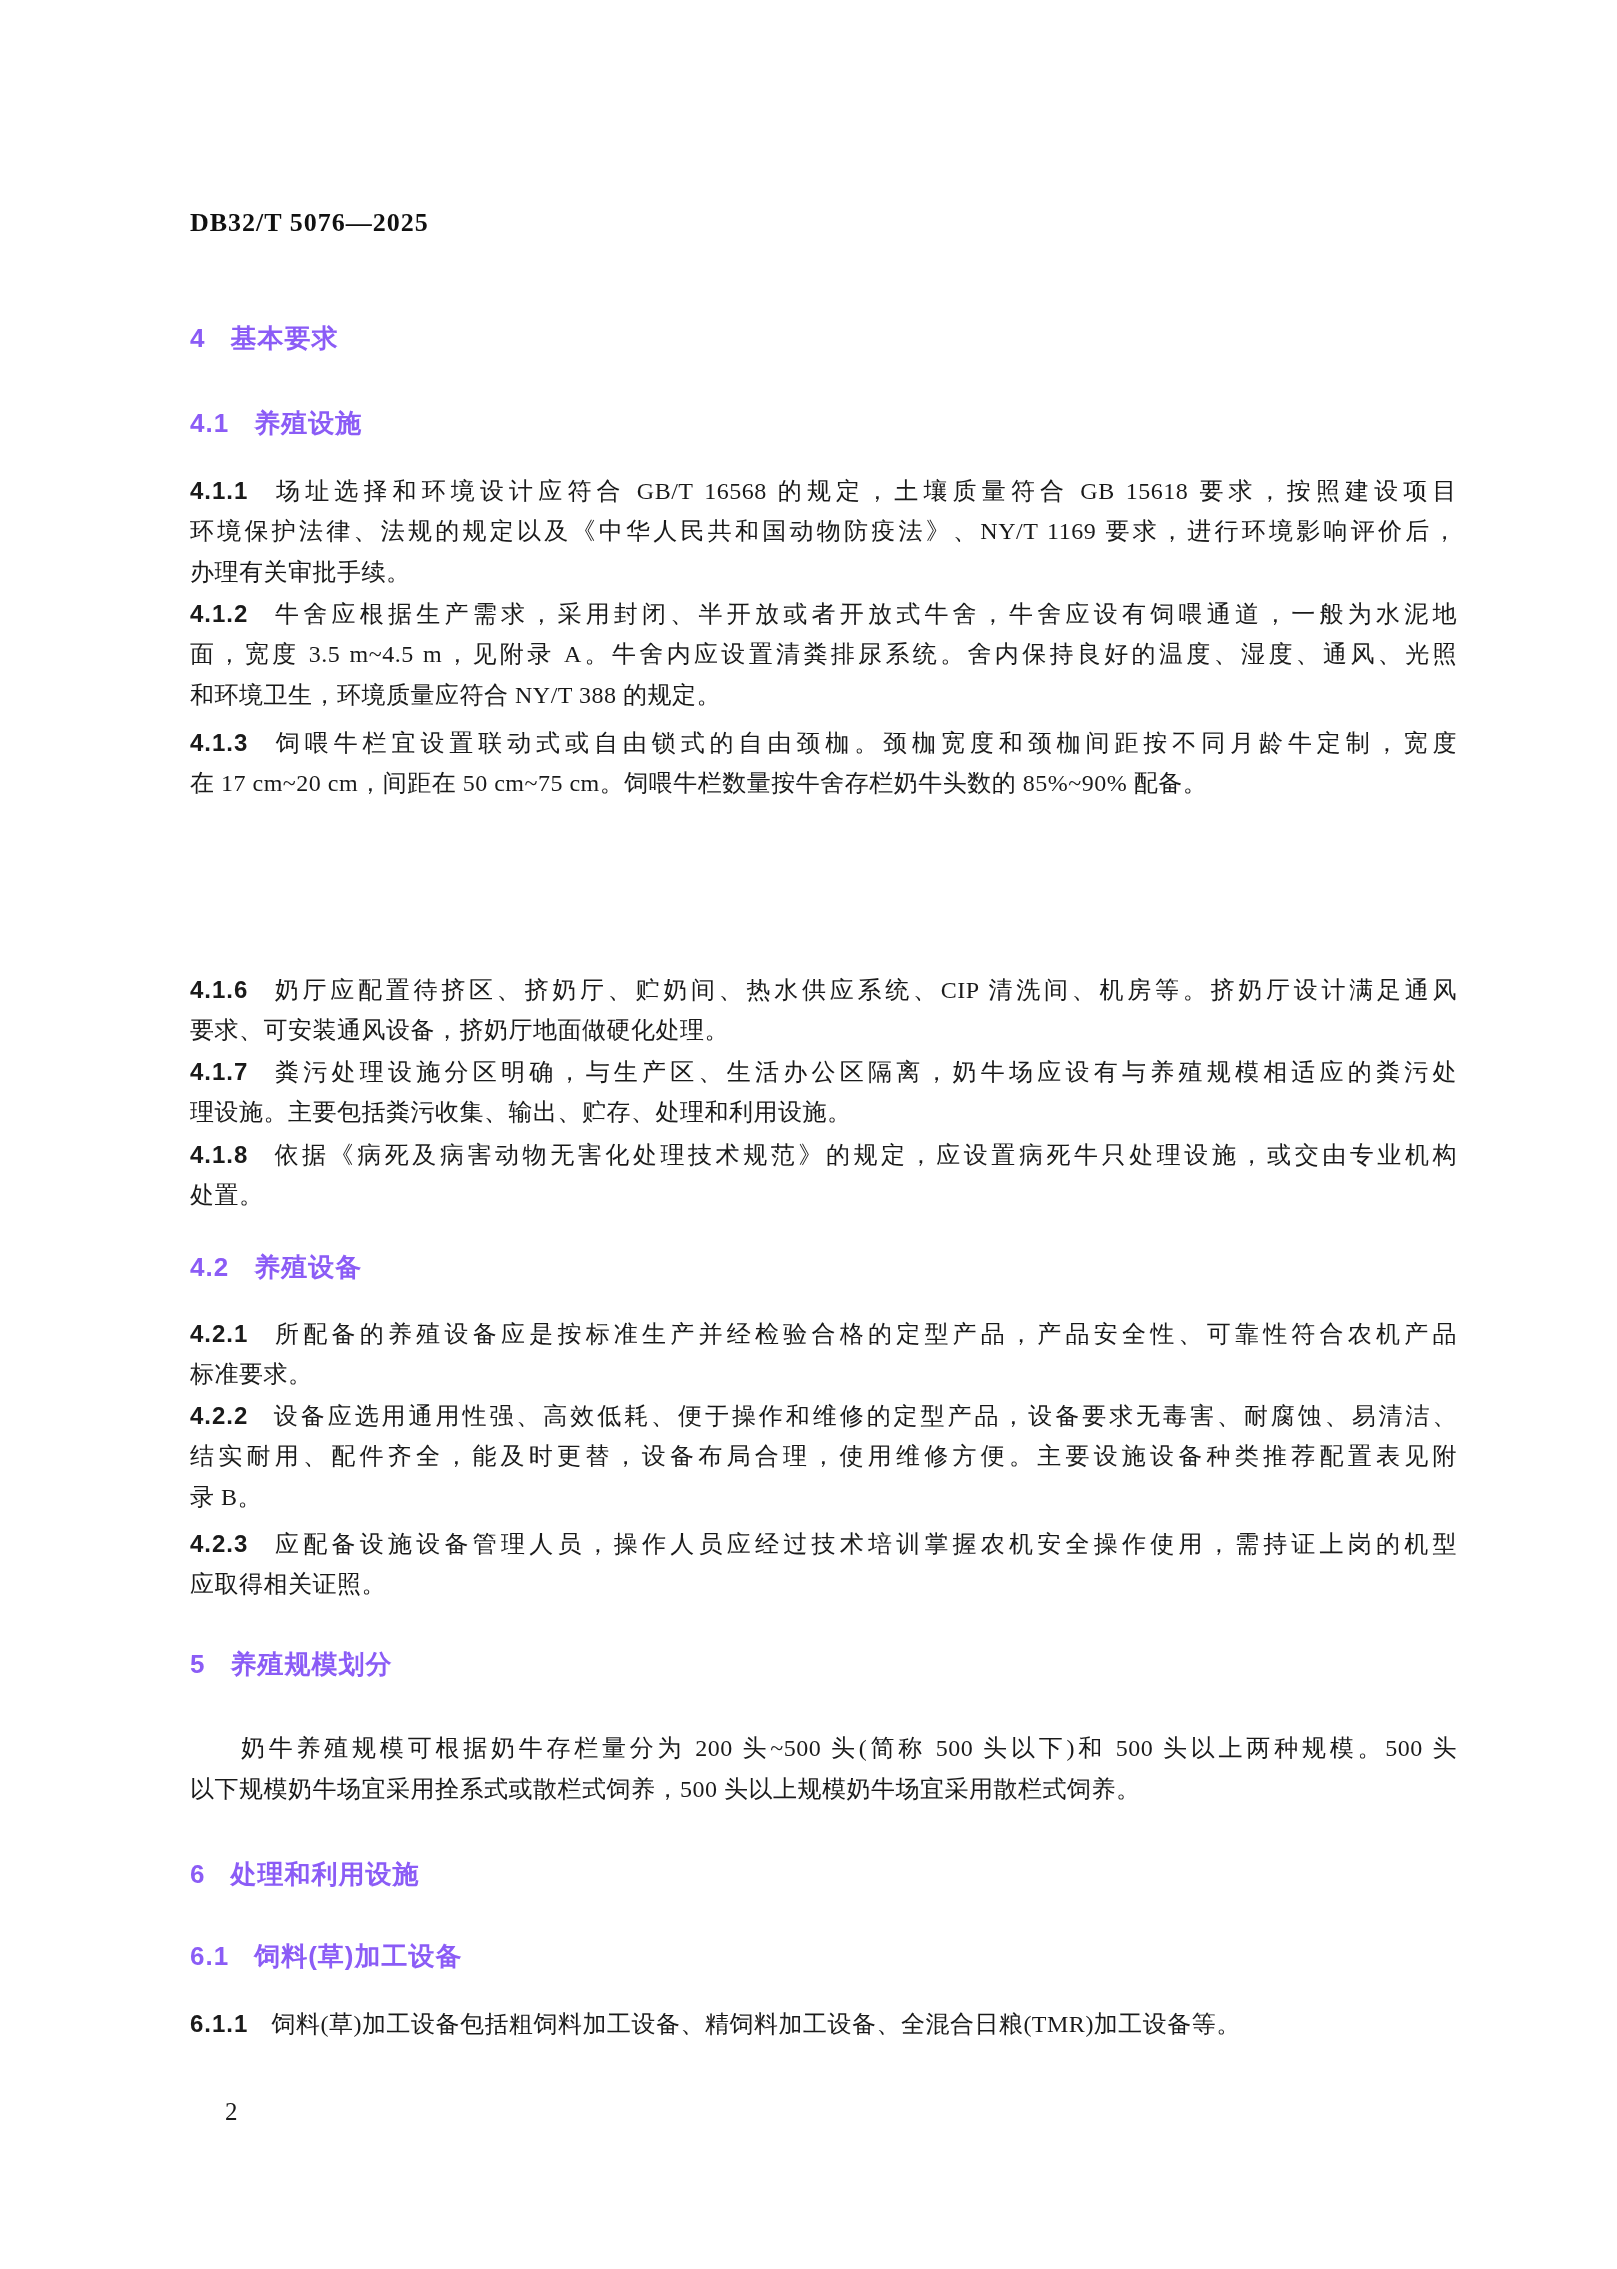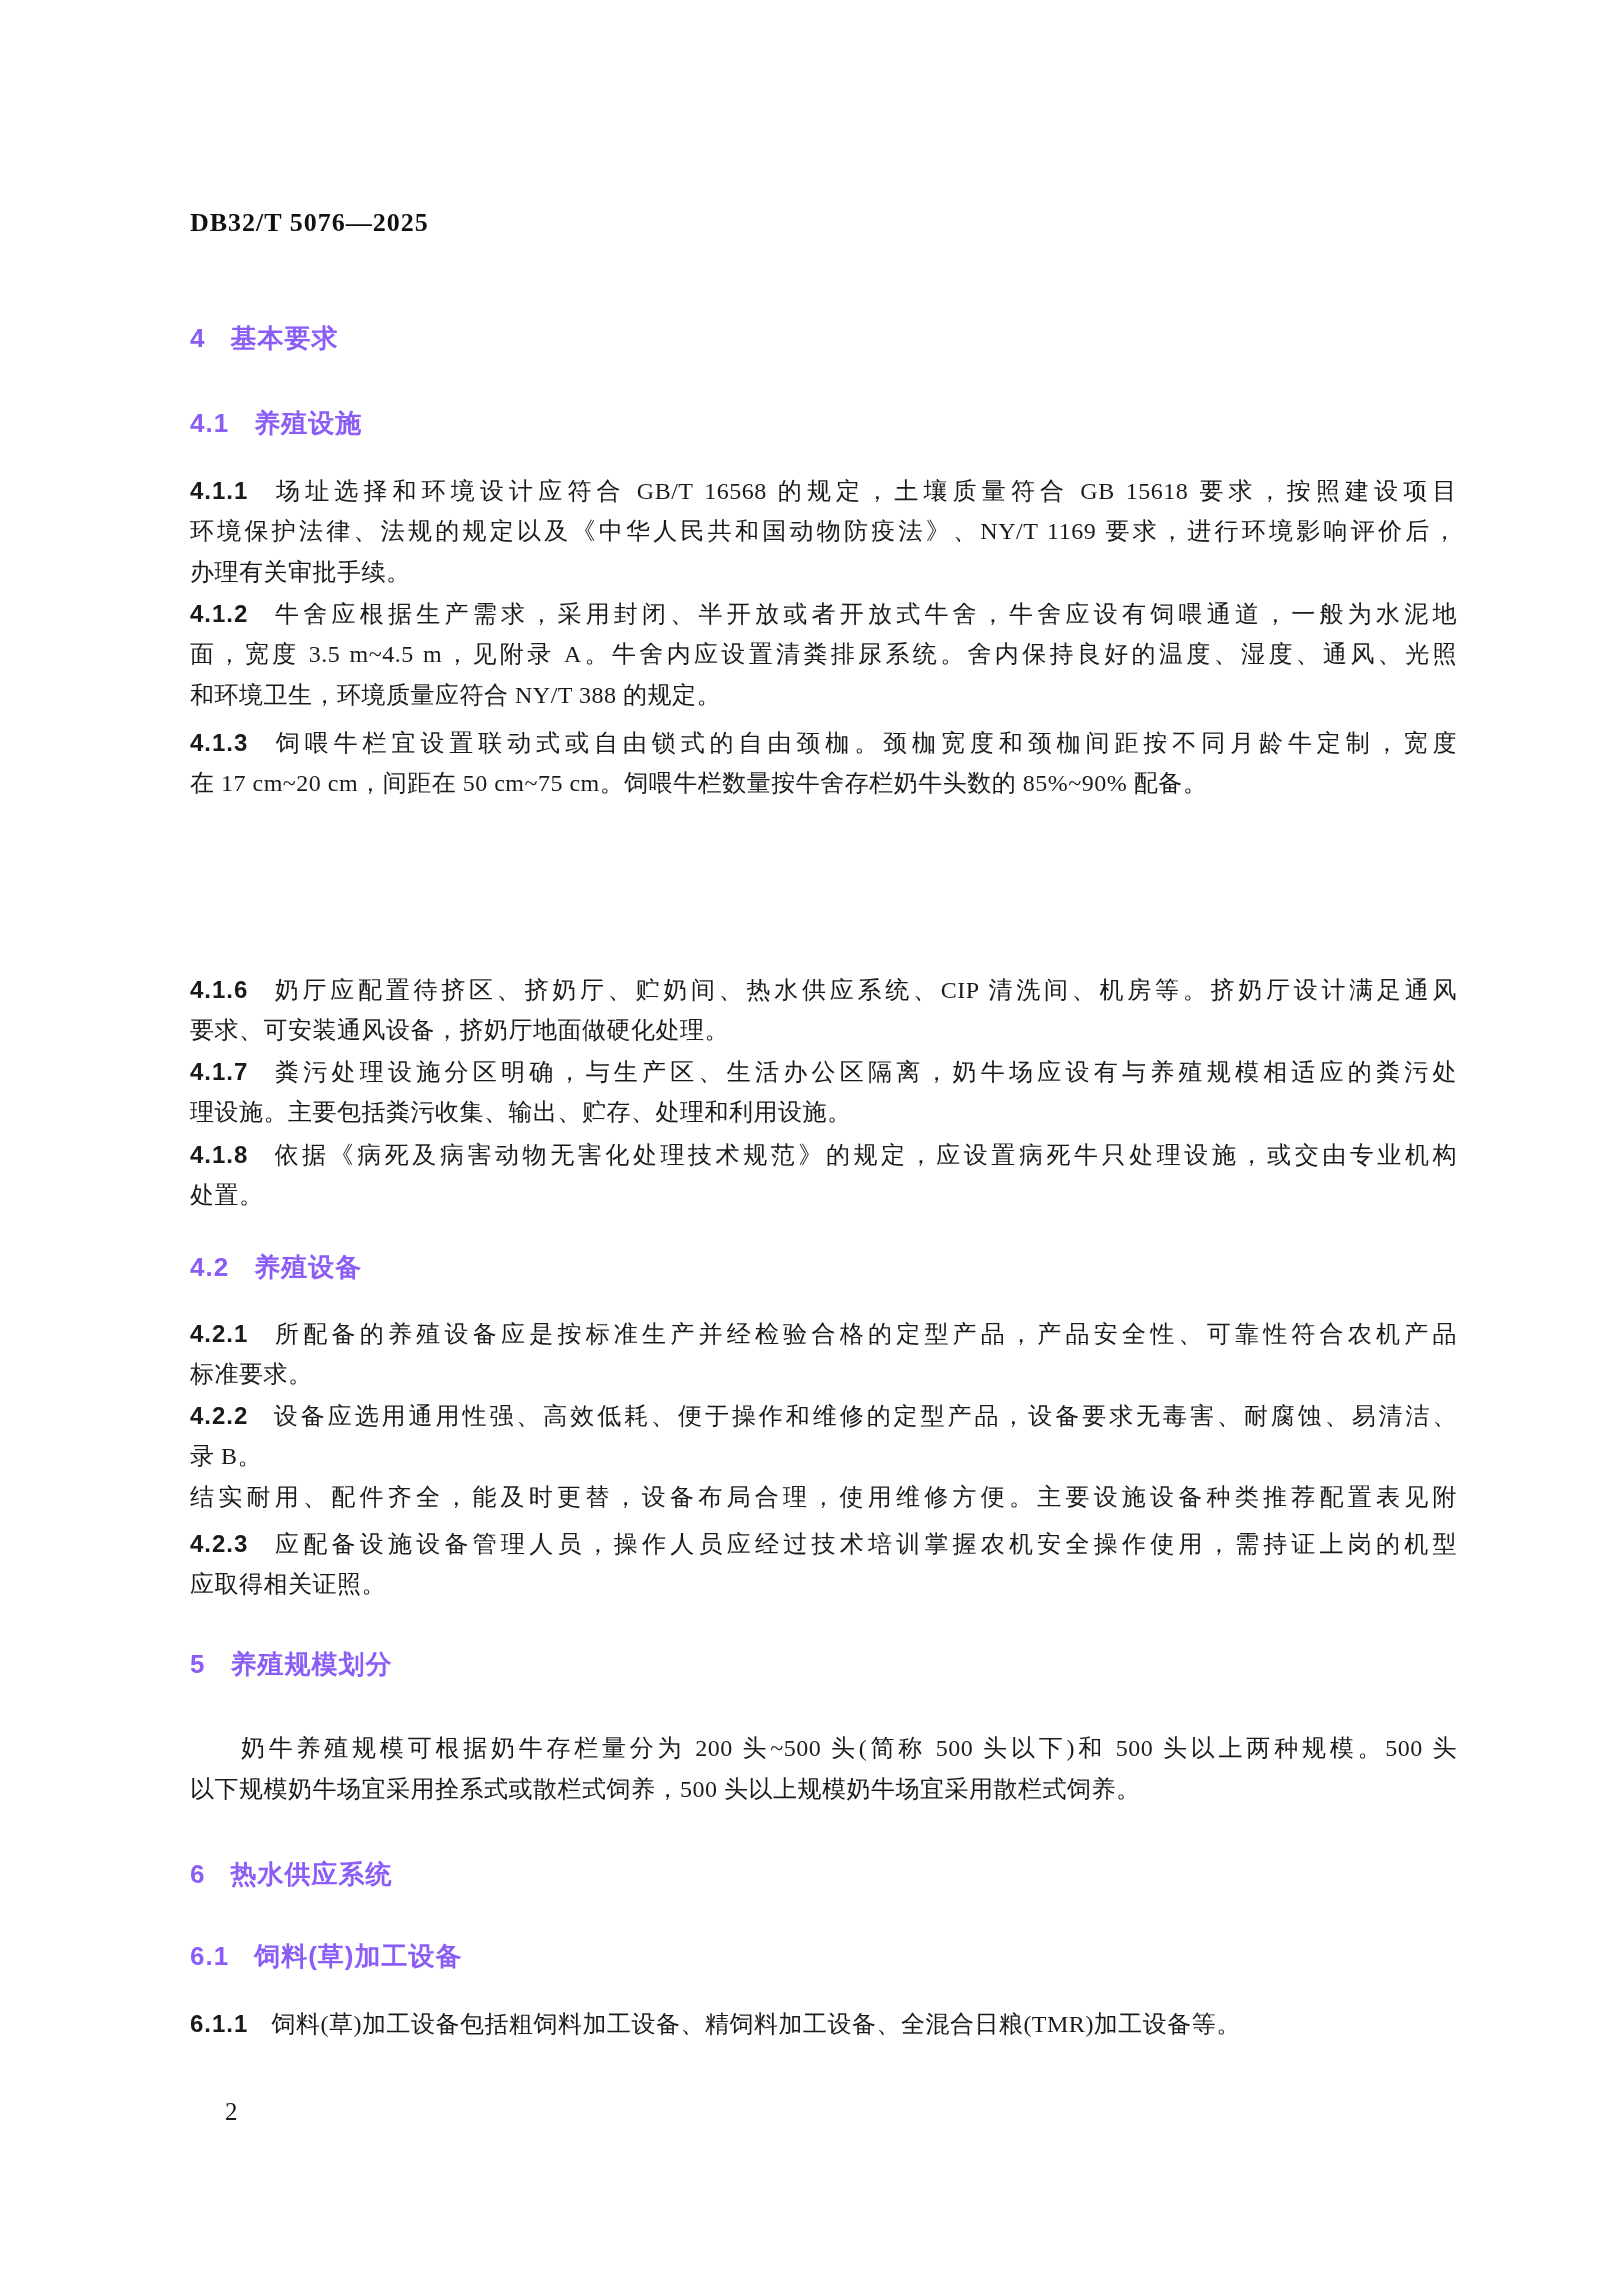--- a/index.html
+++ b/index.html
@@ -114,40 +114,40 @@
     <span class="h-num">4.2</span><span>养殖设备</span>
   </div>
 
   <div class="block" style="top:1313px">
     <div class="line just"><span class="c-num">4.2.1</span><span>所配备的养殖设备应是按标准生产并经检验合格的定型产品，产品安全性、可靠性符合农机产品</span></div>
     <div class="line">标准要求。</div>
   </div>
 
   <div class="block" style="top:1395px">
     <div class="line just"><span class="c-num">4.2.2</span><span>设备应选用通用性强、高效低耗、便于操作和维修的定型产品，设备要求无毒害、耐腐蚀、易清洁、</span></div>
+    <div class="line just">结实耐用、配件齐全，能及时更替，设备布局合理，使用维修方便。主要设施设备种类推荐配置表见附</div>
     <div class="line">录 B。</div>
-    <div class="line just">结实耐用、配件齐全，能及时更替，设备布局合理，使用维修方便。主要设施设备种类推荐配置表见附</div>
   </div>
 
   <div class="block" style="top:1523px">
     <div class="line just"><span class="c-num">4.2.3</span><span>应配备设施设备管理人员，操作人员应经过技术培训掌握农机安全操作使用，需持证上岗的机型</span></div>
     <div class="line">应取得相关证照。</div>
   </div>
 
   <div class="block heading" style="top:1644px">
     <span class="h-num">5</span><span>养殖规模划分</span>
   </div>
 
   <div class="block" style="top:1728px">
     <div class="line just indent">奶牛养殖规模可根据奶牛存栏量分为 200 头~500 头(简称 500 头以下)和 500 头以上两种规模。500 头</div>
     <div class="line">以下规模奶牛场宜采用拴系式或散栏式饲养，500 头以上规模奶牛场宜采用散栏式饲养。</div>
   </div>
 
   <div class="block heading" style="top:1854px">
-    <span class="h-num">6</span><span>热水供应系统</span>
+    <span class="h-num">6</span><span>处理和利用设施</span>
   </div>
 
   <div class="block heading" style="top:1936px">
     <span class="h-num">6.1</span><span>饲料(草)加工设备</span>
   </div>
 
   <div class="block" style="top:2003px">
     <div class="line"><span class="c-num">6.1.1</span><span>饲料(草)加工设备包括粗饲料加工设备、精饲料加工设备、全混合日粮(TMR)加工设备等。</span></div>
   </div>
 

